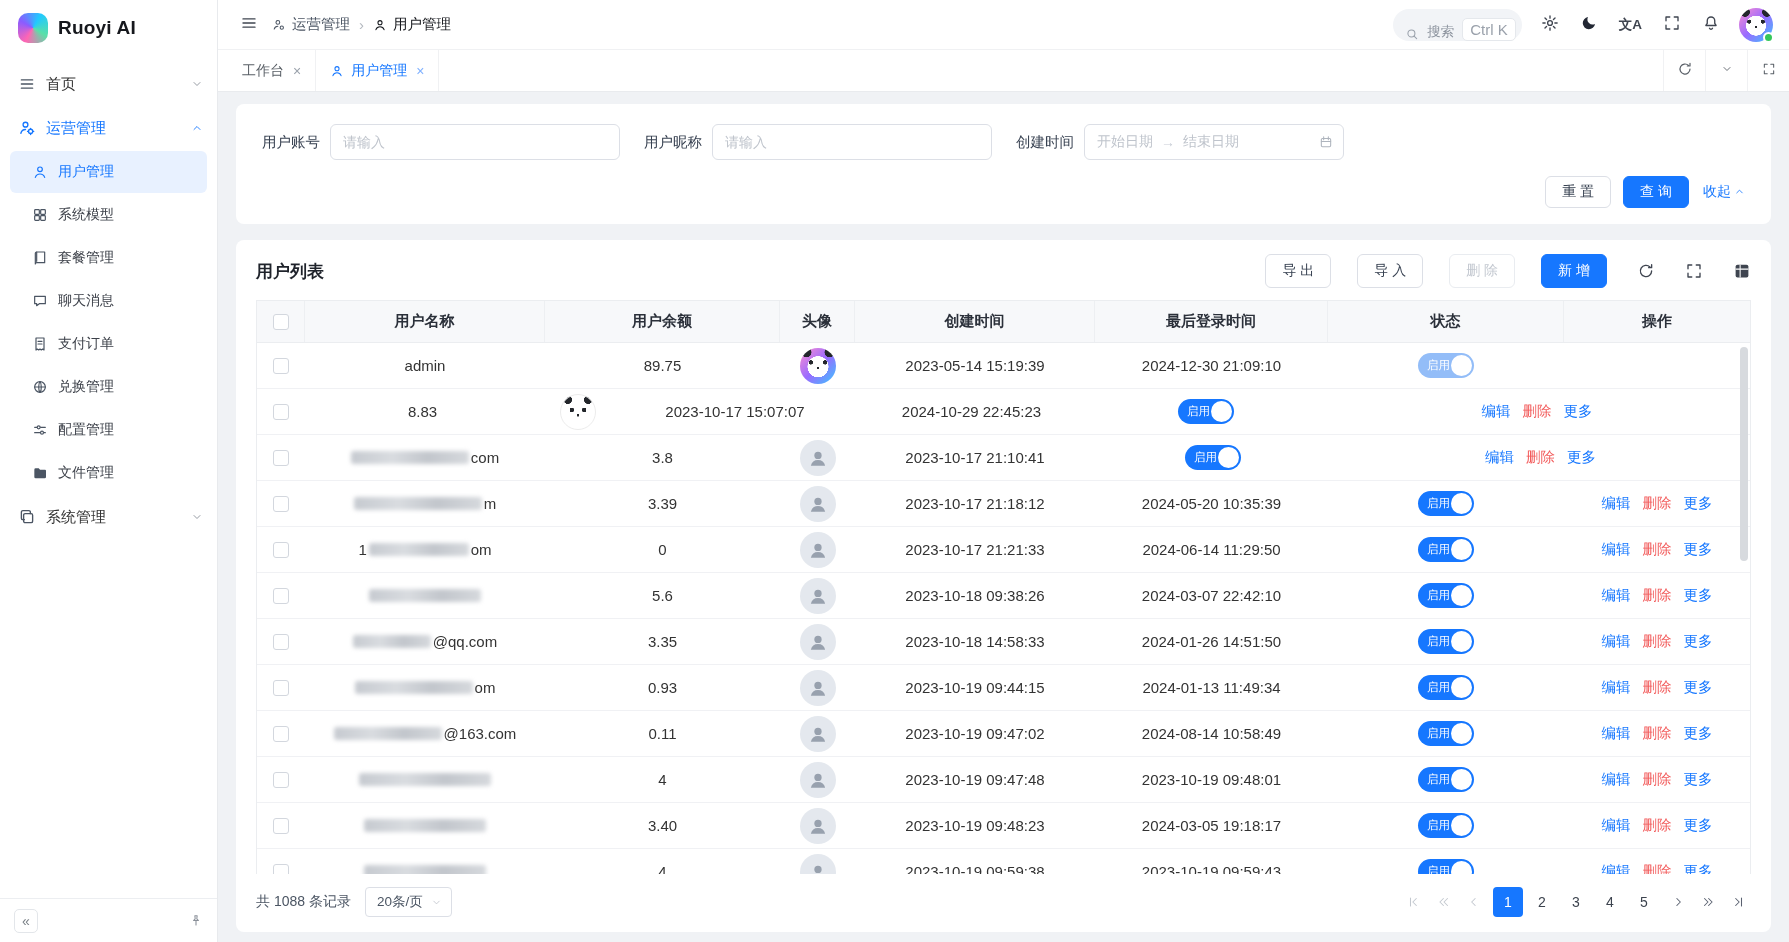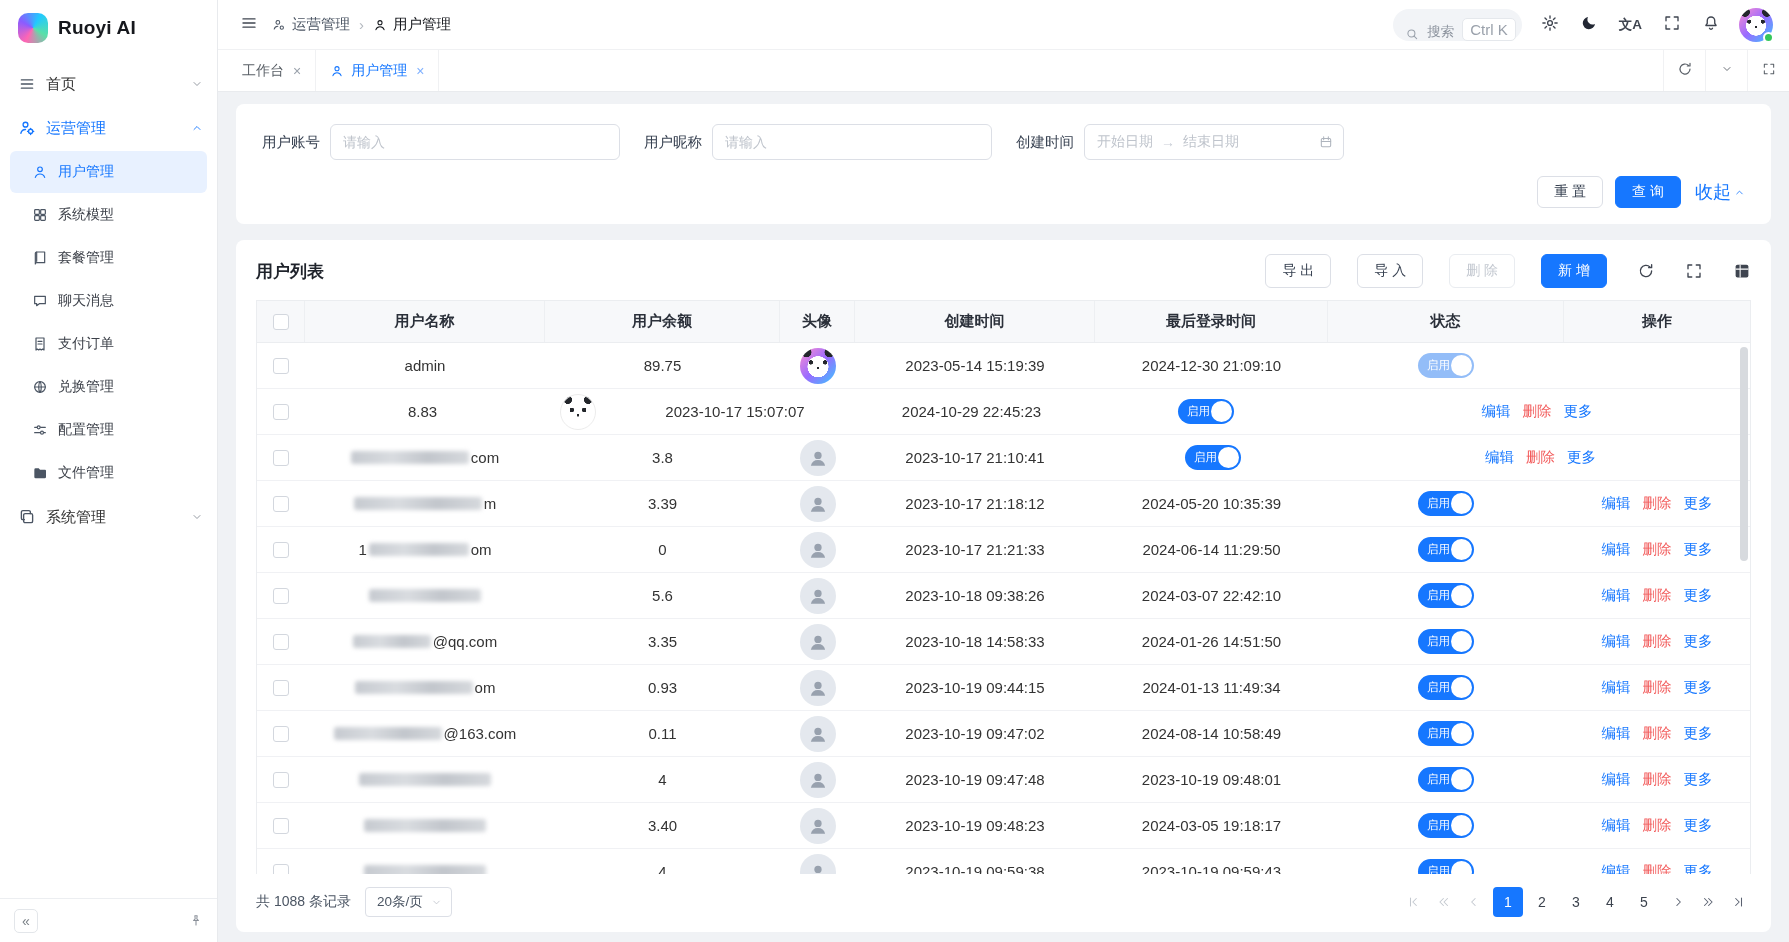--- a/index.html
+++ b/index.html
@@ -67,21 +67,21 @@
 .f-select{width:288px;height:36px;border:1px solid #dcdfe6;border-radius:6px;display:flex;align-items:center;justify-content:space-between;padding:0 10px 0 12px;cursor:pointer;background:#fff}
 .ph{color:#bfc4cc;font-size:14px}
 .sel-caret{color:#c0c4cc;display:flex}
 .f-dates{width:260px;height:36px;border:1px solid #dcdfe6;border-radius:6px;display:flex;align-items:center;gap:8px;padding:0 10px 0 12px;cursor:pointer;background:#fff}
 .f-dates .arrow{color:#c9ced6}
 .f-dates .cal{margin-left:auto;color:#aeb4bd;display:flex}
 .f-actions{display:flex;align-items:center;justify-content:flex-end;gap:12px;margin-top:16px}
 .btn{height:32px;padding:0 16px;border-radius:6px;border:1px solid #dcdfe6;background:#fff;color:#374151;font-size:14px;display:inline-flex;align-items:center;justify-content:center;cursor:pointer;font-family:inherit;white-space:nowrap}
 .btn.primary{background:#1677ff;border-color:#1677ff;color:#fff}
 .btn.disabled{color:#c3c8d0;border-color:#e9ecf0;cursor:not-allowed}
-.collapse-link{display:inline-flex;align-items:center;gap:3px;color:#1677ff;font-size:18px;cursor:pointer;margin-left:2px}
+.collapse-link{display:inline-flex;align-items:center;gap:3px;color:#1677ff;font-size:14px;cursor:pointer;margin-left:2px}
 
 .table-card{flex:1;min-height:0;display:flex;flex-direction:column;padding:14px 20px 12px}
 .tc-head{display:flex;align-items:center;margin-bottom:12px;flex:0 0 34px}
 .tc-title{font-size:17px;font-weight:600;color:#1f232b}
 .tc-tools{margin-left:auto;display:flex;align-items:center;gap:26px}
 .tc-tools .btn{height:34px}
 .tool-ic{display:flex;color:#3f4550;cursor:pointer;margin-left:4px}
 .table-wrap{flex:1;min-height:0;position:relative;border:1px solid #ebedf0;border-bottom:none;display:flex;flex-direction:column}
 .thead{display:flex;background:#f7f8fa;border-bottom:1px solid #ebedf0;height:42px;flex:0 0 42px}
 .thead .cell{font-weight:700;font-size:15px;color:#2b303a;border-right:1px solid #edeff2}

